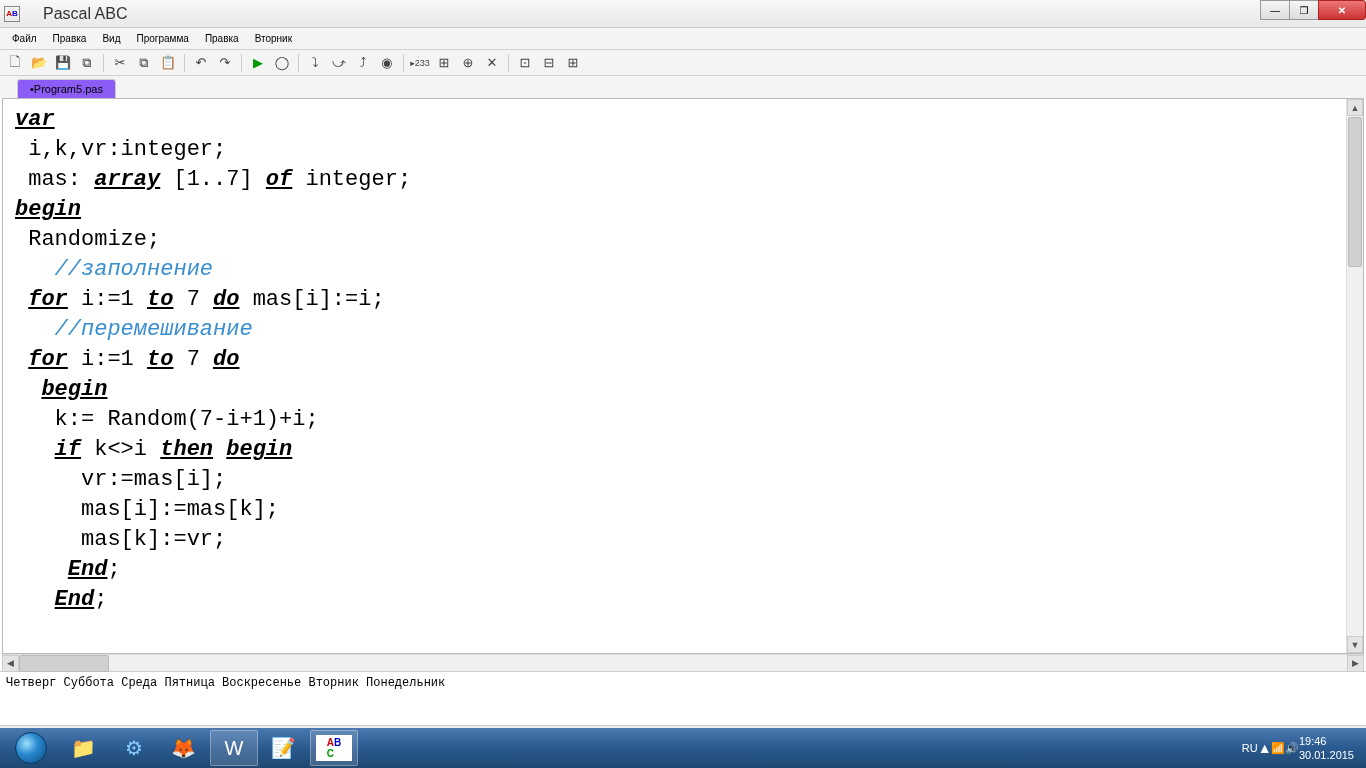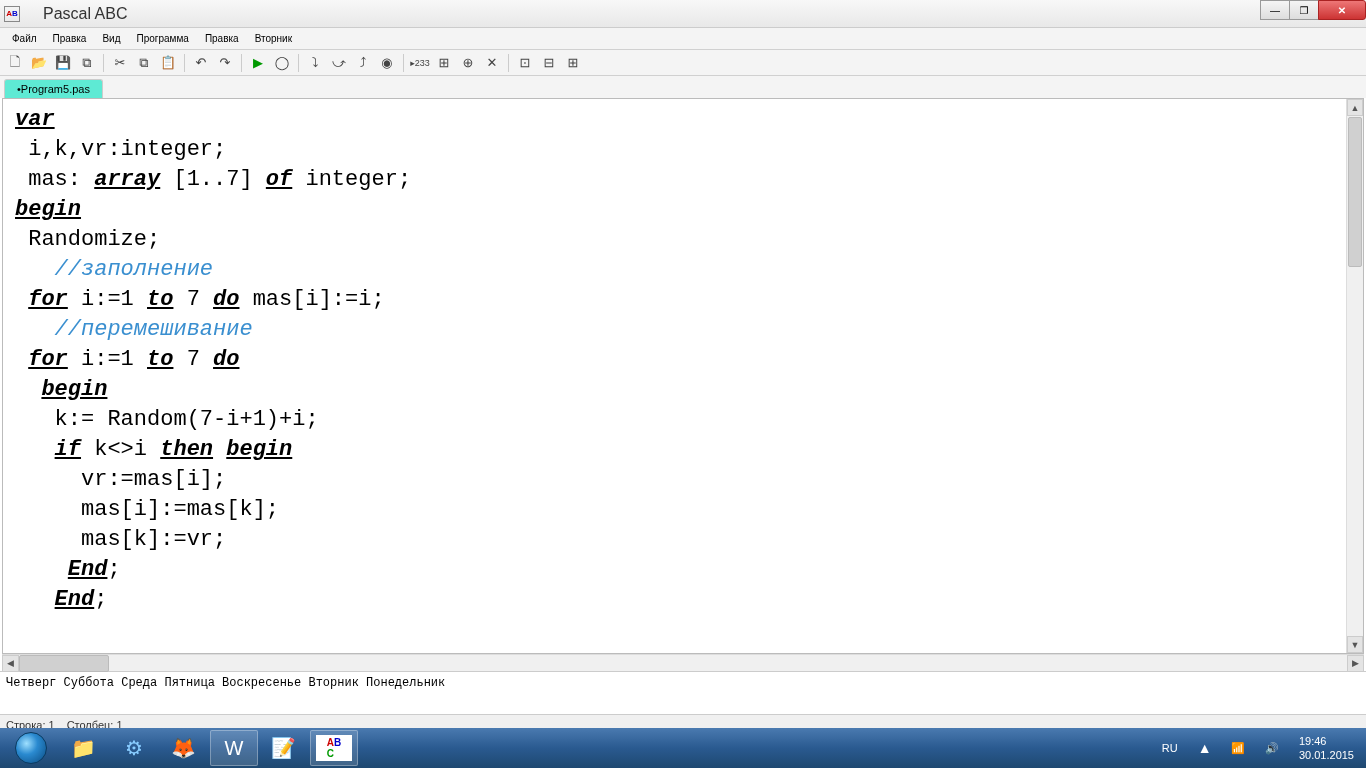--- a/index.html
+++ b/index.html
@@ -19,50 +19,50 @@
 .menubar { height: 22px; background: #f4f4f4; border-bottom: 1px solid #d0d0d0; display: flex; align-items: center; padding: 0 4px; }
 .menubar .menu-item { padding: 3px 8px; font-size: 10px; color: #000; }
 
 
 .toolbar { height: 26px; background: #f4f4f4; border-bottom: 1px solid #d0d0d0; display: flex; align-items: center; padding: 0 4px; gap: 2px; }
 .toolbar .tbtn { width: 22px; height: 22px; display: flex; align-items: center; justify-content: center; font-size: 13px; color: #444; border: 1px solid transparent; }
 .toolbar .sep { width: 1px; height: 18px; background: #ccc; margin: 0 3px; }
 
 
 .tabbar { height: 22px; background: #f4f4f4; display: flex; align-items: flex-end; padding-left: 4px; }
-.tabbar .tab { padding: 3px 12px; font-size: 11px; background: #5eead4; border: 1px solid #ccc; border-bottom: none; border-top-left-radius: 3px; border-top-right-radius: 3px; }
+.tabbar .tab { padding: 3px 12px; font-size: 11px; background: #8b5cf6; border: 1px solid #ccc; border-bottom: none; border-top-left-radius: 3px; border-top-right-radius: 3px; margin-left: 13px; }
 
 
 .editor-wrap { position: relative; border: 1px solid #bbb; margin: 0 2px; height: 556px; background: #fff; display: flex; }
 .editor { flex: 1; padding: 6px 12px; font-family: "Courier New", monospace; font-size: 22px; line-height: 30px; overflow: hidden; white-space: pre; }
 .editor .kw { font-style: italic; font-weight: bold; text-decoration: underline; }
 .editor .comment { color: #3a8fd0; font-style: italic; }
 .vscroll { width: 17px; background: #f0f0f0; border-left: 1px solid #ddd; position: relative; }
 .vscroll .up, .vscroll .down { position: absolute; left:0; right:0; height:17px; background:#e4e4e4; border:1px solid #ccc; display:flex; align-items:center; justify-content:center; font-size:9px; color:#555; }
 .vscroll .up { top:0; }
 .vscroll .down { bottom:0; }
 .vscroll .thumb { position: absolute; left:1px; right:1px; top: 18px; height: 150px; background: #d0d0d0; border: 1px solid #bbb; border-radius: 2px; }
 .hscroll { height: 17px; background: #f0f0f0; border-top: 1px solid #ddd; margin: 0 2px; display: flex; align-items: center; }
 .hscroll .hbtn { width: 17px; height: 17px; background:#e4e4e4; border:1px solid #ccc; display:flex; align-items:center; justify-content:center; font-size:9px; color:#555; }
 .hscroll .htrack { flex: 1; height: 17px; position: relative; }
 .hscroll .hthumb { position:absolute; left:0; width:90px; top:0; bottom:0; background:#d0d0d0; border:1px solid #bbb; border-radius:2px; }
 
 
-.output { height: 43px; background: #fff; border-top: 1px solid #ccc; padding: 4px 6px; font-family: "Courier New", monospace; font-size: 12px; }
+.output { height: 54px; background: #fff; border-top: 1px solid #ccc; padding: 4px 6px; font-family: "Courier New", monospace; font-size: 12px; }
 
 
 .statusbar { height: 20px; background: #f0f0f0; border-top: 1px solid #ccc; display: flex; align-items: center; padding: 0 6px; font-size: 11px; color: #333; gap: 12px; }
 
 
 .taskbar { position: absolute; bottom: 0; left: 0; right: 0; height: 40px; background: linear-gradient(#4a7ab0, #2a5a90 50%, #1e4870); display: flex; align-items: center; padding: 0 4px; }
 .taskbar .start { width: 54px; height: 36px; border-radius: 3px; display:flex; align-items:center; justify-content:center; }
 .taskbar .start-orb { width: 32px; height: 32px; border-radius: 50%; background: radial-gradient(circle at 35% 35%, #9fe0ff, #2a8ad0 40%, #0a4a80); border: 1px solid #0a3a60; position: relative; }
 .taskbar .tbicon { width: 48px; height: 36px; margin-left: 2px; display:flex; align-items:center; justify-content:center; font-size: 20px; border-radius: 2px; }
 .taskbar .tbicon.active { background: rgba(255,255,255,0.15); box-shadow: inset 0 0 0 1px rgba(255,255,255,0.3); }
-.taskbar .tray { margin-left: auto; display:flex; align-items:center; gap: 20px; color: #fff; font-size: 11px; padding-right: 8px; }
+.taskbar .tray { margin-left: auto; display:flex; align-items:center; gap: 0; color: #fff; font-size: 11px; padding-right: 8px; }
 .taskbar .tray .clock { text-align: left; line-height: 14px; }
 .taskbar .tray .flag { font-size: 14px; }
 </style>
 </head>
 <body>
 
 <div class="titlebar">
   <span class="app-icon">
       <span class="a">A</span>
       <span class="b">B</span>

